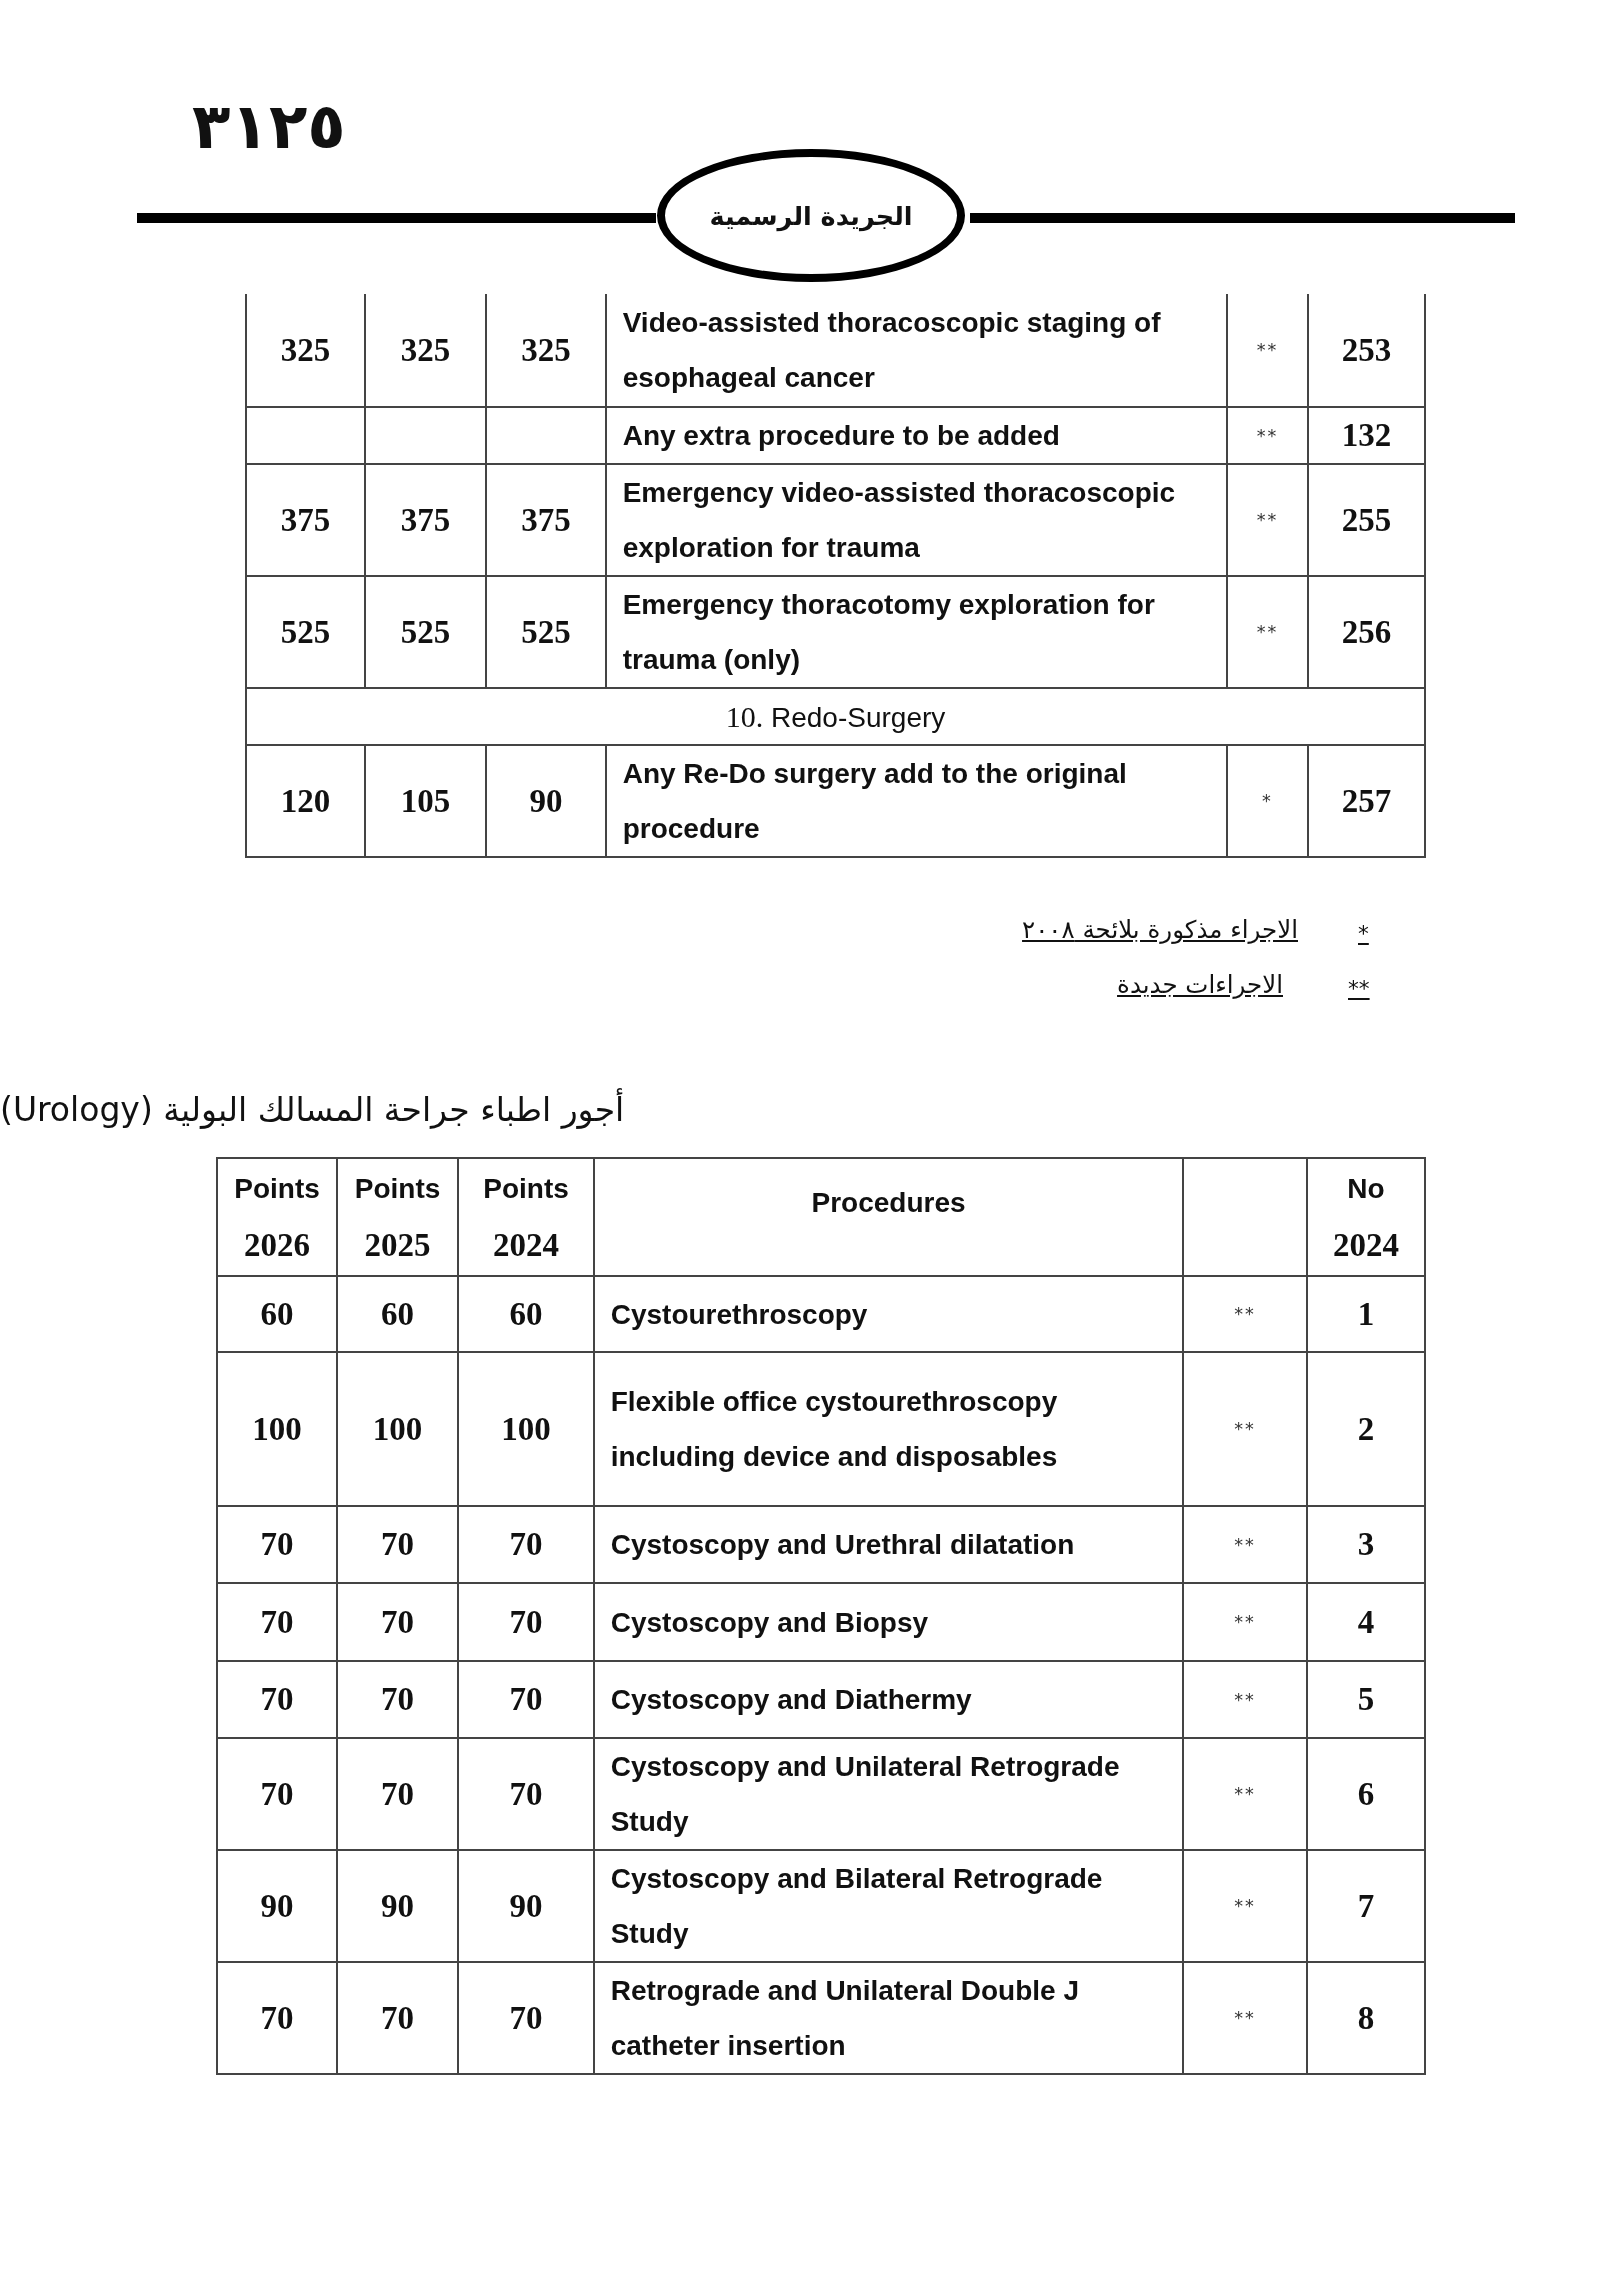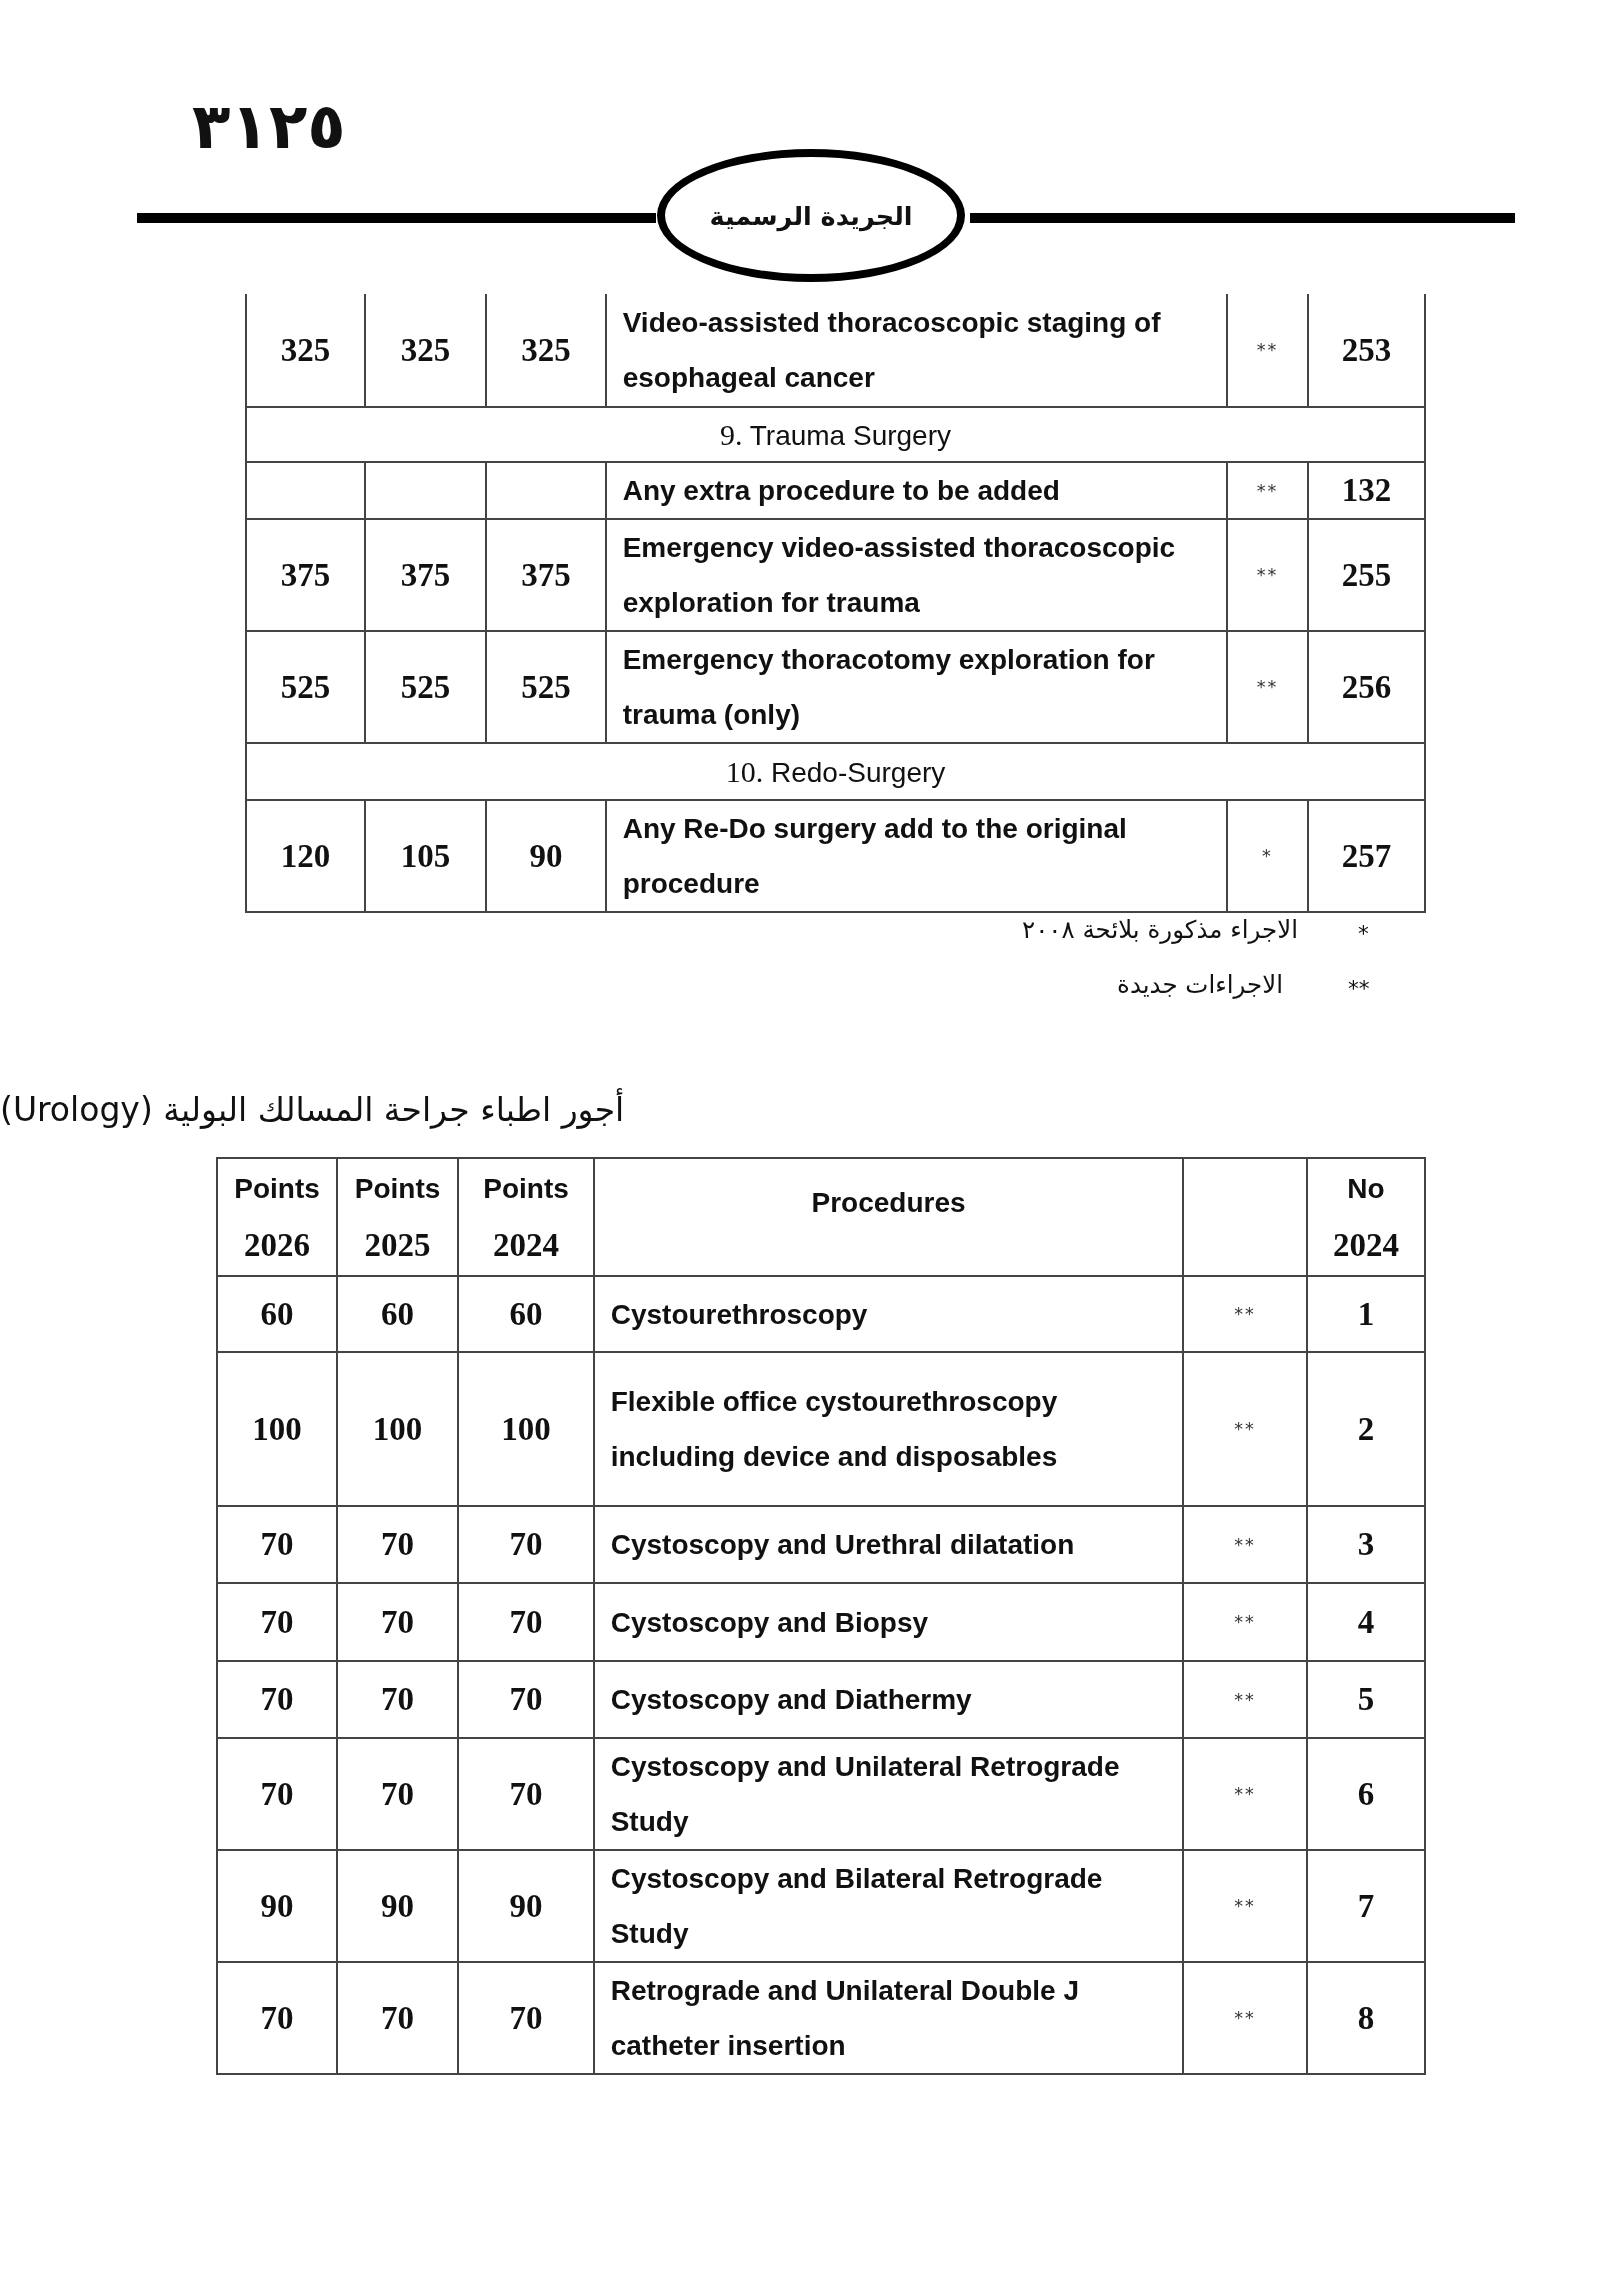--- a/index.html
+++ b/index.html
@@ -20,21 +20,21 @@
   .mark { font-family:"DejaVu Sans", sans-serif; font-size:17.6px; text-align:center; color:#333; letter-spacing:2px; }
   .section td { font-family:"Liberation Sans", sans-serif; font-size:28px; text-align:center; }
   .section .secnum { font-family:"Liberation Serif", serif; font-size:30px; }
   .hdr { font-family:"Liberation Sans", sans-serif; font-weight:bold; font-size:28px; text-align:center; line-height:57px; }
   .hdr .yr { font-family:"Liberation Serif", serif; font-size:33px; }
 
   #table1 { left:245px; top:294px; width:1178px; }
   #table1 tr:first-child td { border-top:none; }
   #table2 { left:216px; top:1157px; width:1208px; }
 
-  .footnote { font-family:"DejaVu Sans", sans-serif; font-size:24.5px; direction:rtl; }
+  .footnote { font-family:"DejaVu Sans", sans-serif; font-size:24.5px; direction:rtl;text-decoration:underline; }
   #fn1-text { right:323px; top:915px; }
   #fn1-mark { left:1358px; top:921px; font-size:21.6px; }
   #fn2-text { right:338px; top:970px; }
   #fn2-mark { left:1348px; top:976px; font-size:21.6px; }
   #urology-title { left:0; width:1621px; text-align:left; top:1090px; font-family:"DejaVu Sans", sans-serif; font-size:33px; direction:rtl; }
 </style>
 </head>
 <body>
 
 <div id="page-number" class="abs">٣١٢٥</div>
@@ -55,23 +55,20 @@
   </colgroup>
   <tbody id="t1body">
       <tr style="height: 113px;">
         <td class="num">325</td>
         <td class="num">325</td>
         <td class="num">325</td>
         <td class="proc">Video-assisted thoracoscopic staging of esophageal cancer</td>
         <td class="mark">**</td>
         <td class="num">253</td>
       </tr>
-      <tr class="section" style="height: 55px;">
-        <td colspan="6"><span class="secnum">9.</span> <span>Trauma Surgery</span></td>
-      </tr>
       <tr style="height: 56px;">
         <td class="num"></td>
         <td class="num"></td>
         <td class="num"></td>
         <td class="proc">Any extra procedure to be added</td>
         <td class="mark">**</td>
         <td class="num">132</td>
       </tr>
       <tr style="height: 111px;">
         <td class="num">375</td>

